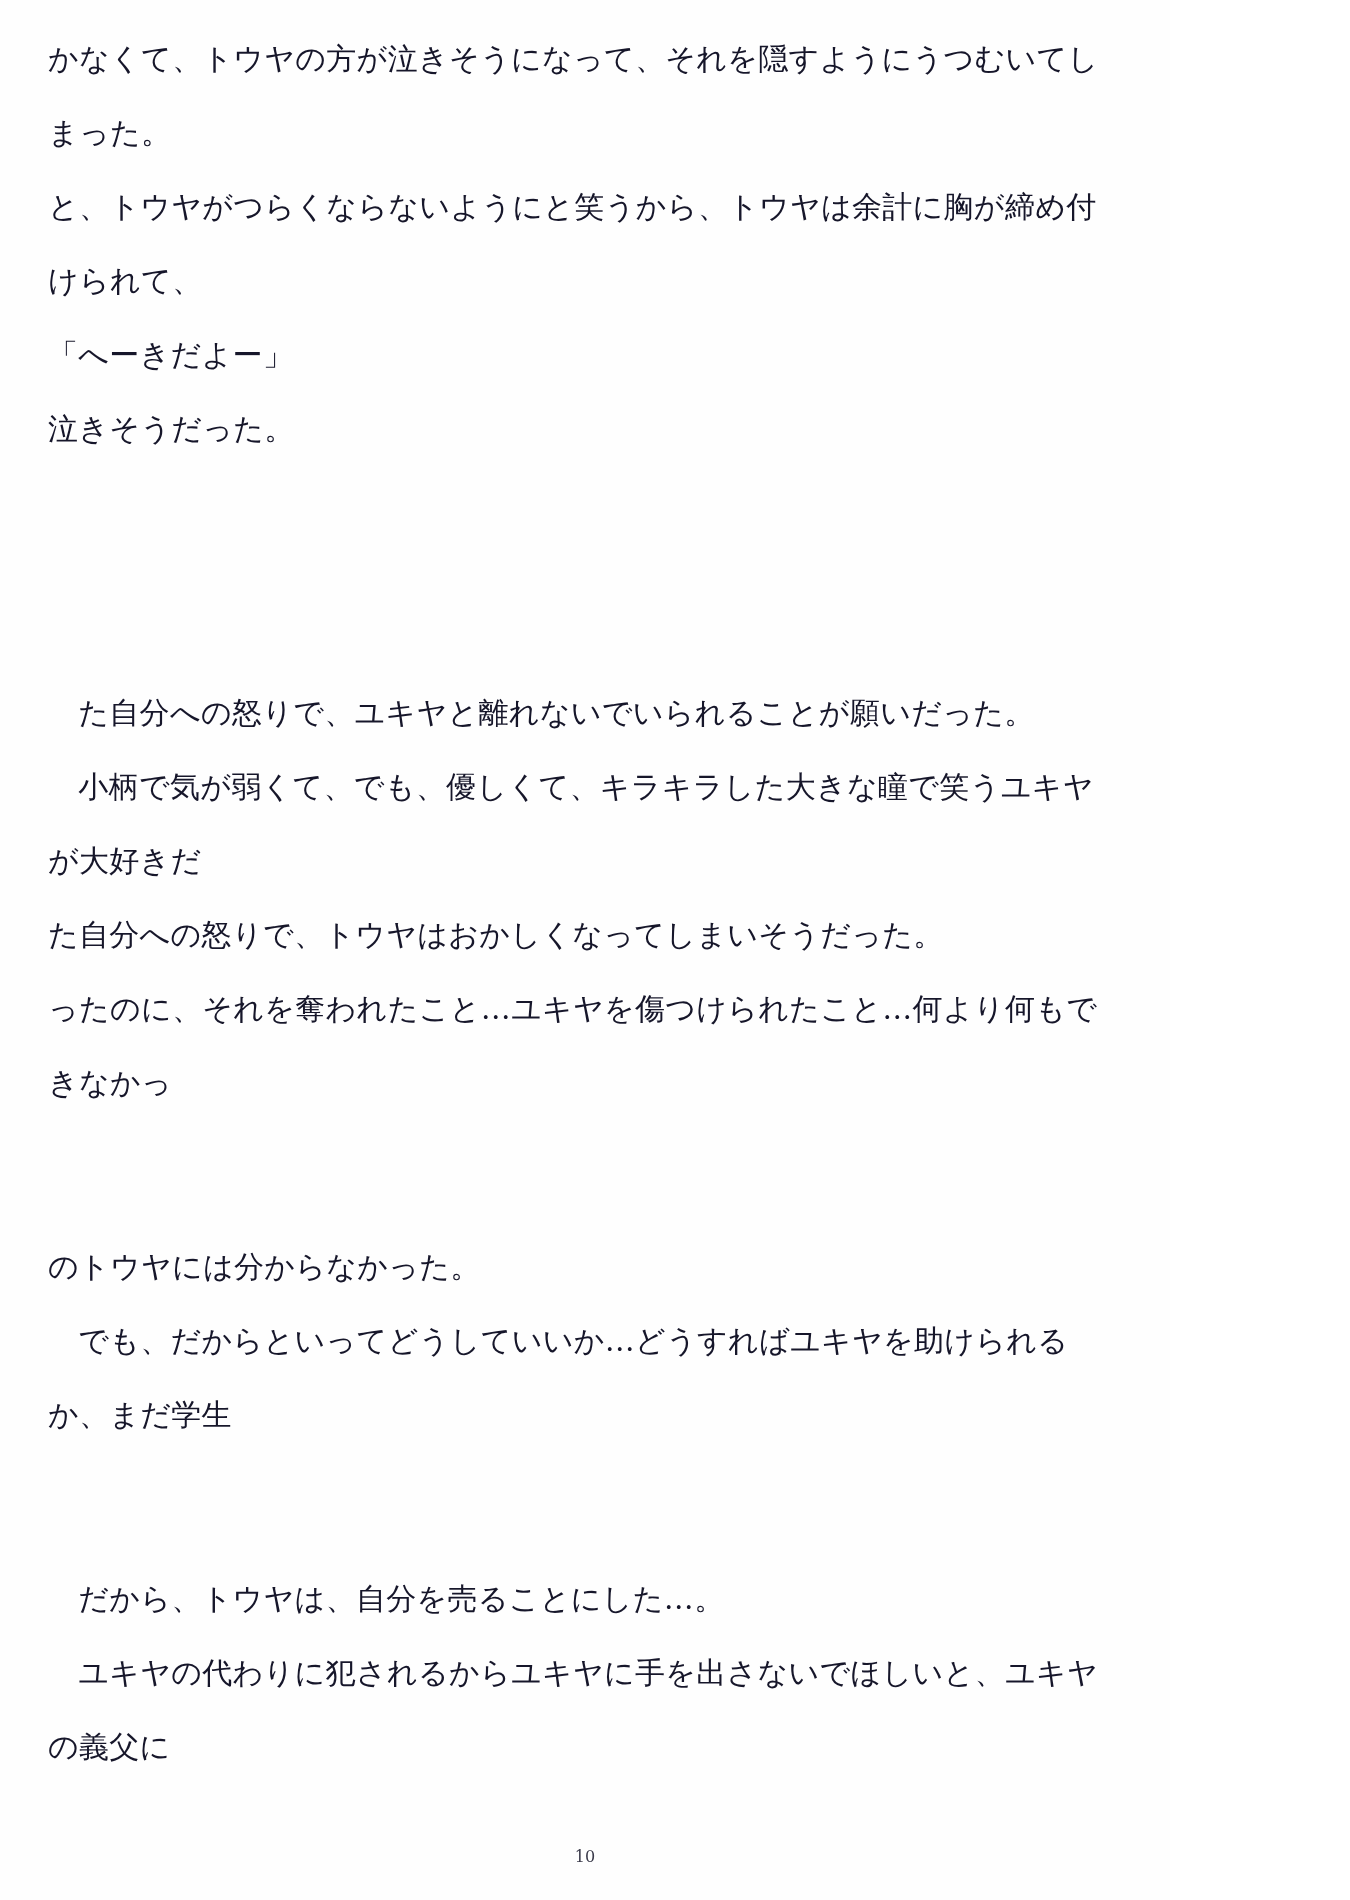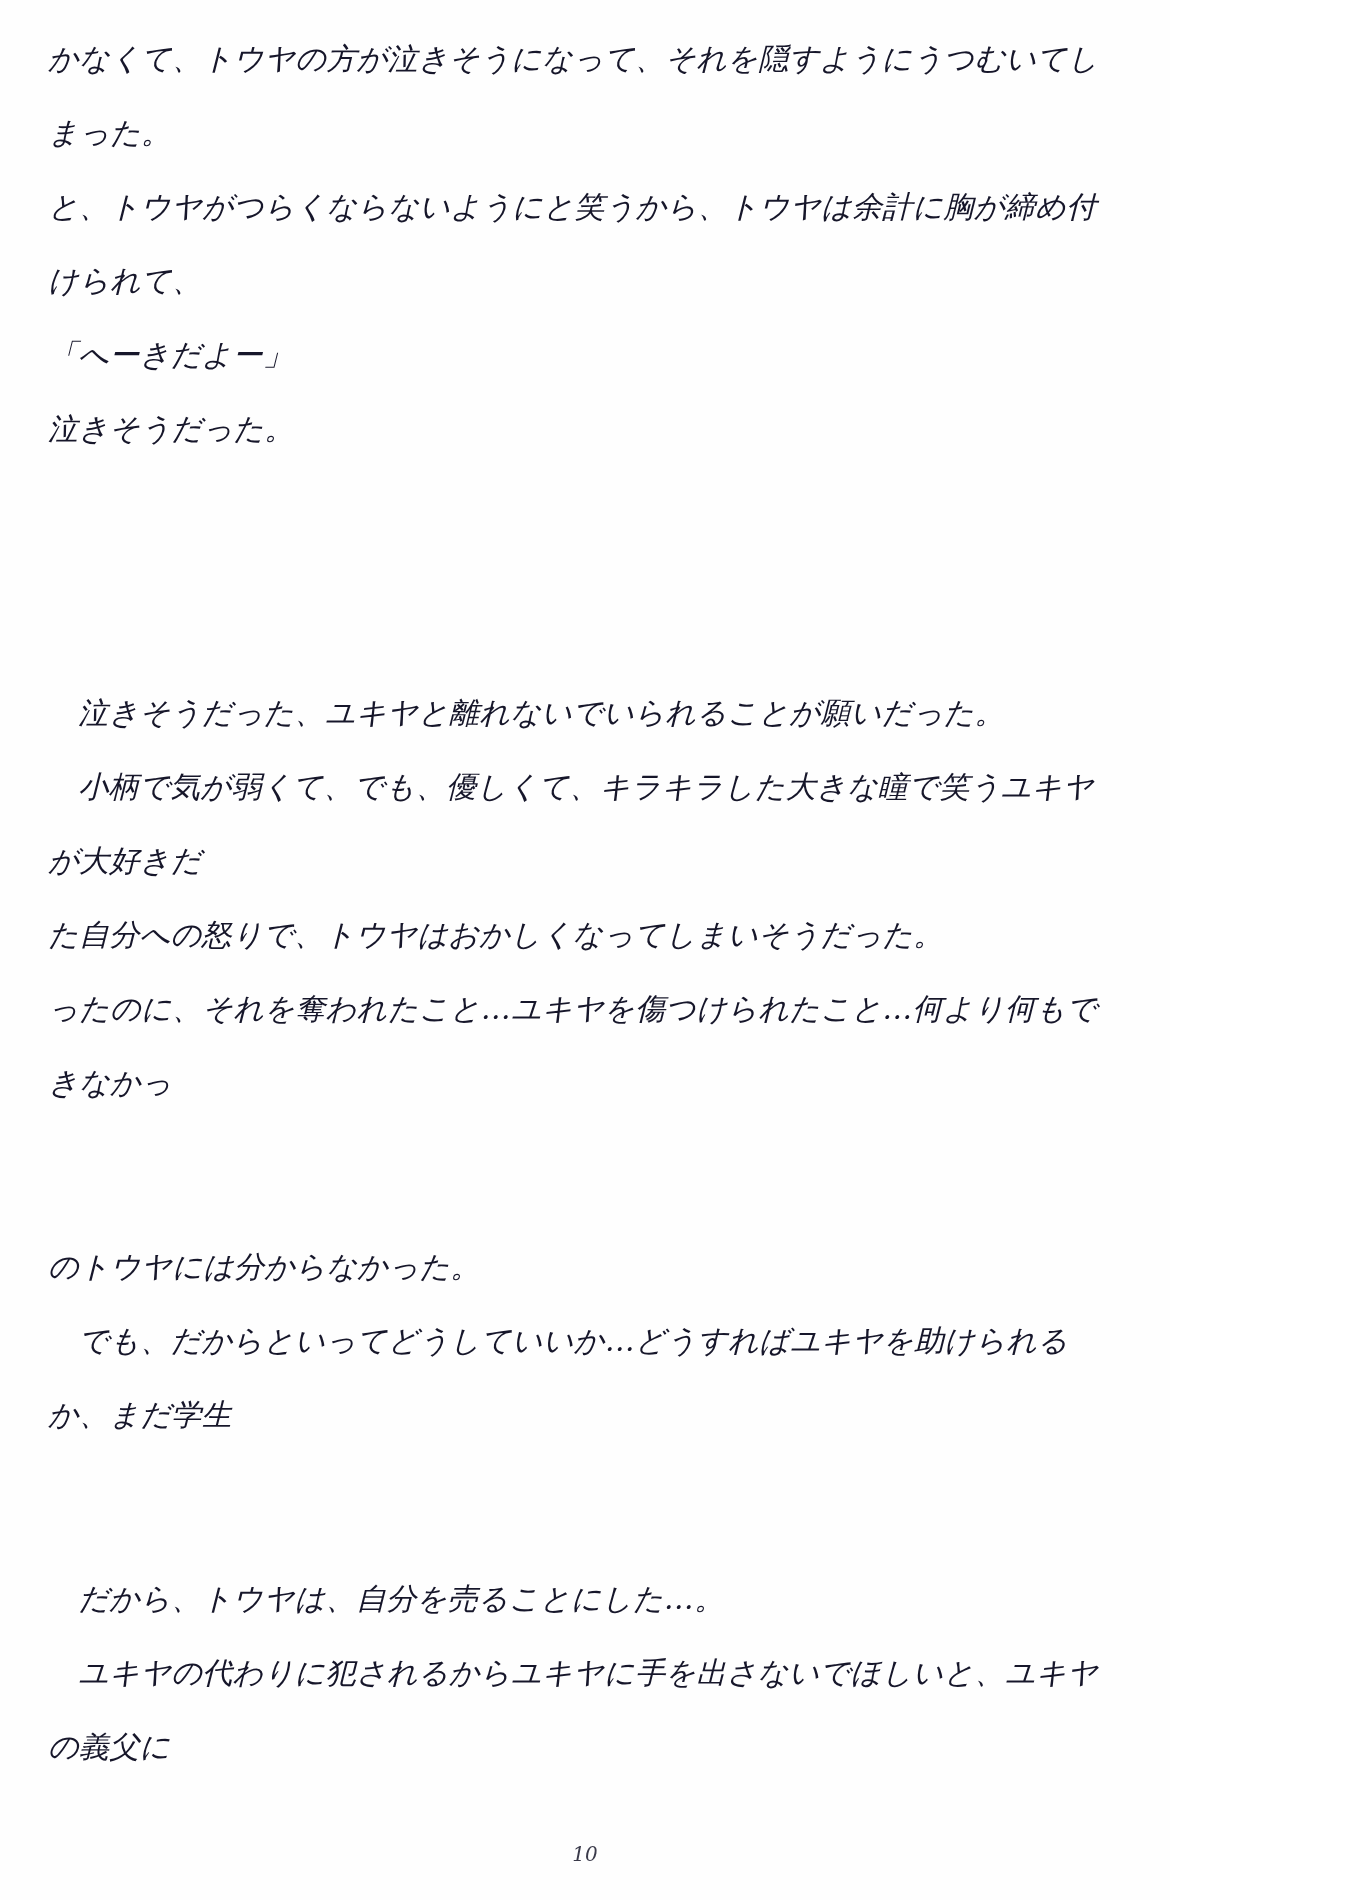--- a/index.html
+++ b/index.html
@@ -17,21 +17,20 @@
   }
   .page {
     position: absolute;
     left: 0;
     top: 0;
     width: 1170px;
     height: 1900px;
     background: #fefefe;
     box-sizing: border-box;
     padding: 22px 60px 0 48px;
-    font-style: italic;
   }
   .body-text {
     font-size: 30px;
     line-height: 74px;
     letter-spacing: 0.01em;
     color: #16162a;
     font-family: "DejaVu Serif", "Liberation Serif", serif;
     font-weight: 400;
   }
   .para {
@@ -40,21 +39,21 @@
     text-align: left;
   }
   .spacer-lg { height: 210px; }
   .spacer-md { height: 110px; }
   .page-number {
     position: absolute;
     left: 0;
     right: 0;
     bottom: 34px;
     text-align: center;
-    font-size: 20px;
+    font-size: 16px;
     color: #3a3a4a;
     font-family: "DejaVu Serif", "Liberation Serif", serif;
   }
 </style>
 </head>
 <body>
 
 <div class="page">
 
   <div class="body-text">
@@ -62,21 +61,21 @@
     <div>
       <p class="para">かなくて、トウヤの方が泣きそうになって、それを隠すようにうつむいてしまった。</p>
       <p class="para">と、トウヤがつらくならないようにと笑うから、トウヤは余計に胸が締め付けられて、</p>
       <p class="para">「へーきだよー」</p>
       <p class="para">泣きそうだった。</p>
     </div>
 
     <div class="spacer-lg"></div>
 
     <div>
-      <p class="para">　泣きそうだった、ユキヤと離れないでいられることが願いだった。</p>
+      <p class="para">　た自分への怒りで、ユキヤと離れないでいられることが願いだった。</p>
       <p class="para">　小柄で気が弱くて、でも、優しくて、キラキラした大きな瞳で笑うユキヤが大好きだ</p>
       <p class="para">た自分への怒りで、トウヤはおかしくなってしまいそうだった。</p>
       <p class="para">ったのに、それを奪われたこと…ユキヤを傷つけられたこと…何より何もできなかっ</p>
     </div>
 
     <div class="spacer-md"></div>
 
     <div>
       <p class="para">のトウヤには分からなかった。</p>
       <p class="para">　でも、だからといってどうしていいか…どうすればユキヤを助けられるか、まだ学生</p>

